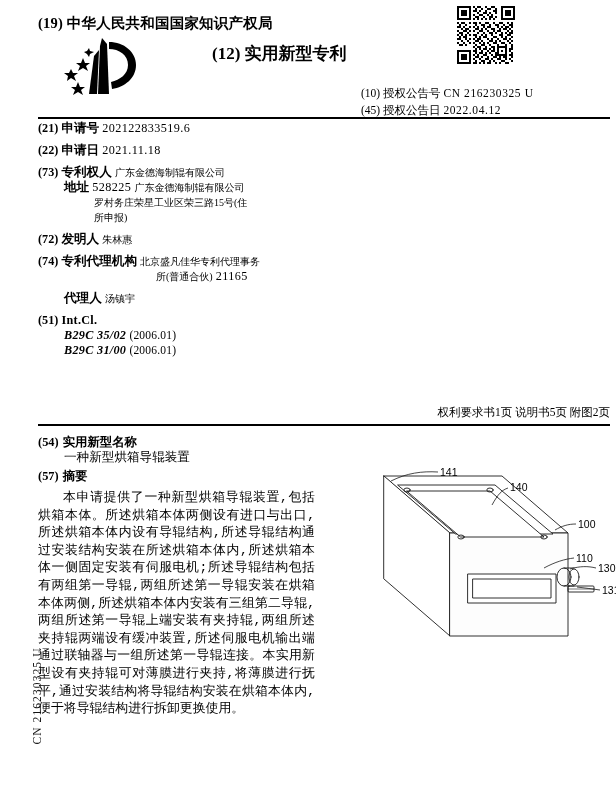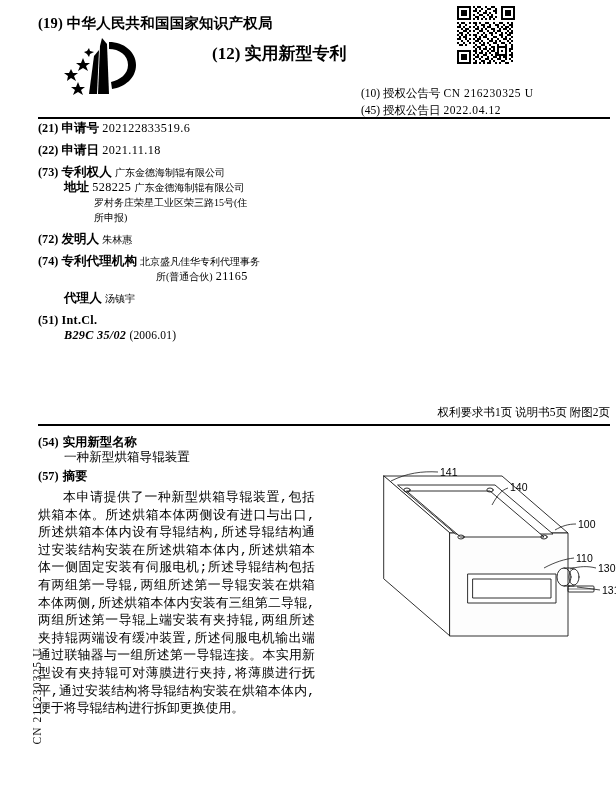--- a/index.html
+++ b/index.html
@@ -531,20 +531,24 @@
     </div>
 
     <div class="bib-row tight">
       <span class="code">(51)</span>
       <span class="ipc-head">Int.Cl.</span>
     </div>
     <div class="ipc-line">
       <span class="ipc-code">B29C 35/02</span>
       <span class="ipc-ver">(2006.01)</span>
     </div>
+    <div class="ipc-line">
+      <span class="ipc-code">B29C 31/00</span>
+      <span class="ipc-ver">(2006.01)</span>
+    </div>
   </div>
 
   <div class="pages-line">权利要求书1页  说明书5页  附图2页</div>
 
   <div class="rule" id="rule-mid"></div>
 
   <div class="sec" id="sec-title">
     <span class="sec-label">(54)</span>
     <span class="sec-label">实用新型名称</span>
   </div>

